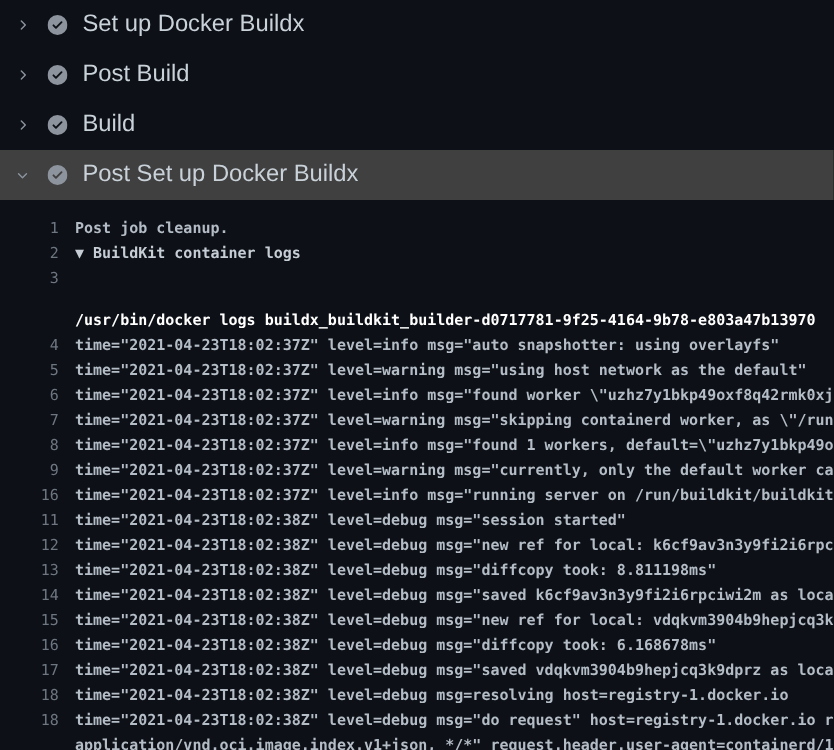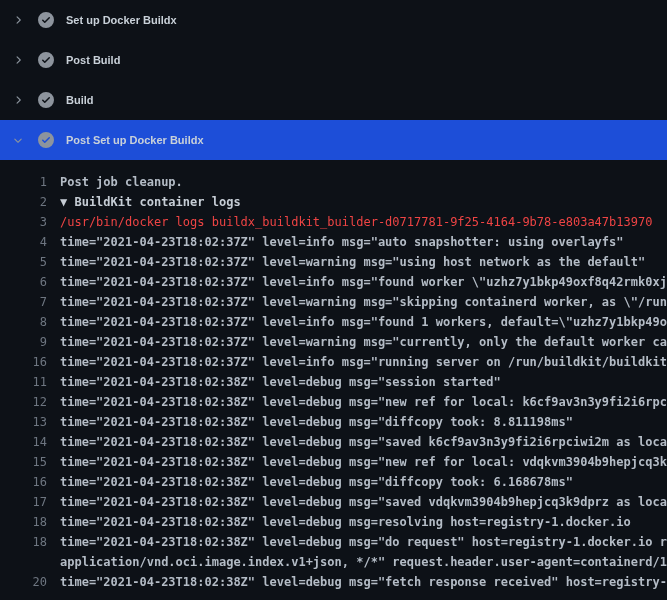--- a/index.html
+++ b/index.html
@@ -7,47 +7,47 @@
     width:667px;height:600px;overflow:hidden;
     background:#0d1117;
     font-family:"Liberation Sans",sans-serif;
     -webkit-font-smoothing:antialiased;
   }
   .viewer{width:667px;height:600px;overflow:hidden;}
   .section-header{
     display:flex;align-items:center;height:40px;
     padding:0 10px;gap:12px;cursor:pointer;
   }
-  .section.expanded .section-header{background:#1d4ed8;align-items:center;}
+  .section.expanded .section-header{background:#404040;align-items:center;}
   .chevron{
     width:16px;height:16px;flex:none;display:inline-flex;
     align-items:center;justify-content:center;color:#8b949e;
     transition:transform .1s;
   }
   .section.expanded .chevron{transform:rotate(90deg);}
   .status{
     width:16px;height:16px;flex:none;display:inline-flex;
     align-items:center;justify-content:center;color:#8d949d;
   }
   .label{
-    color:#c9d1d9;font-size:11px;font-weight:700;
+    color:#c9d1d9;font-size:19px;font-weight:400;
     white-space:nowrap;
   }
   .log{
     font-family:"DejaVu Sans Mono","Liberation Mono",monospace;
     font-size:12px;line-height:20px;color:#b4bcc6;
     padding-top:12px;overflow:hidden;
   }
   .log-line{display:flex;white-space:pre;}
   .ln{
     width:47px;flex:none;text-align:right;
     color:#6e7681;user-select:none;
   }
   .lt{padding-left:13px;font-weight:bold;}
-  .log-line.command .lt{color:#ef4444;font-weight:400;}
+  .log-line.command .lt{color:#ffffff;font-weight:700;margin-top:34px;}
   .log-line.group .lt{color:#c6cdd5;}
 </style>
 </head>
 <body>
 
 <div class="viewer">
   <div id="sections">
       <div class="section collapsed">
     <div class="section-header">
       <span class="chevron">

